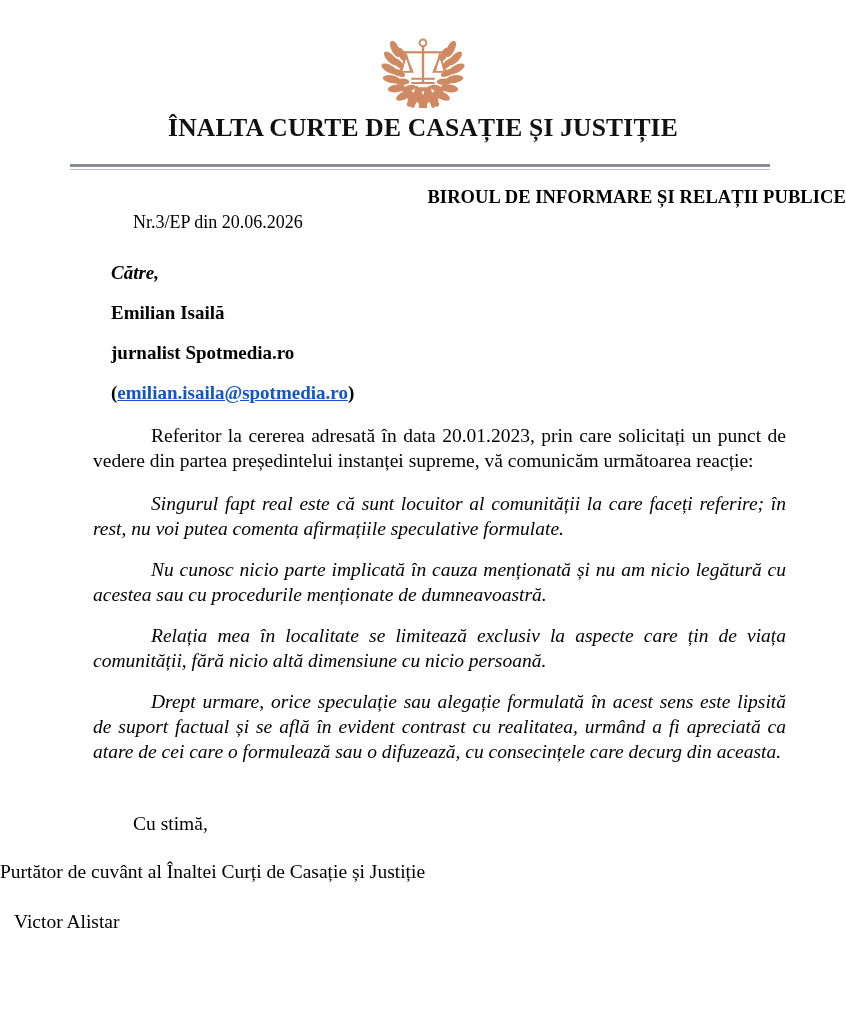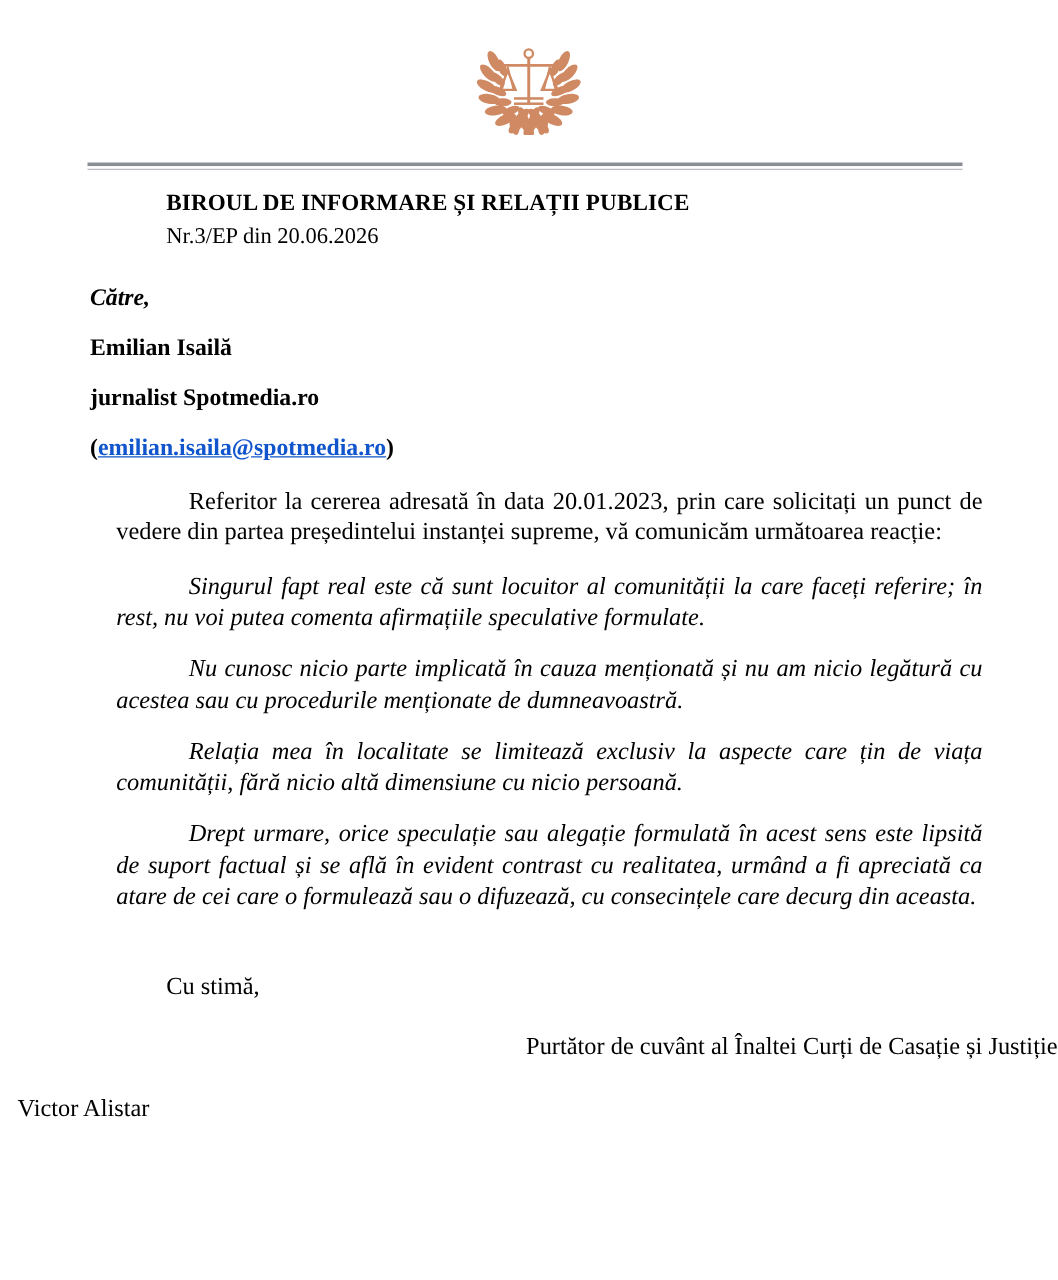--- a/index.html
+++ b/index.html
@@ -86,30 +86,31 @@
   .office-block {
     padding-left: 133px;
     padding-top: 16px;
   }
   .office-title {
     font-weight: bold;
     font-size: 18.5px;
     line-height: 1.25;
     letter-spacing: 0.1px;
     margin: 0;
+    text-align: right;
   }
   .office-ref {
     font-size: 18px;
     line-height: 1.3;
     margin: 2px 0 0 0;
   }
 
   
   .addressee {
-    padding-left: 72px;
+    padding-left: 111px;
     padding-top: 28px;
   }
   .addressee-line {
     font-size: 19px;
     line-height: 1;
     margin: 0 0 21px 0;
     font-weight: bold;
   }
   .addressee-line.salutation {
     font-style: italic;
@@ -153,24 +154,24 @@
   .signature {
     padding-top: 33px;
   }
   .sign-regards {
     padding-left: 133px;
     font-size: 19.5px;
     line-height: 1;
     margin: 0 0 28px 0;
   }
   .sign-role {
-    text-align: right;
+    text-align: left;
     font-size: 19.5px;
     line-height: 1;
-    margin: 0 0 31px 12px;
+    margin: 0 0 31px 0;
   }
   .sign-name {
     font-size: 19.5px;
     line-height: 1;
     margin: 0;
     padding-left: 14px;
   }
 </style>
 </head>
 <body>
@@ -306,20 +307,21 @@
 
             <path d="M62.5 57 L77.5 57 L70 39 Z" fill="none" stroke-width="2.2"></path>
 
             <rect x="36" y="64" width="28" height="2.4" fill="#d08a63" stroke="none"></rect>
             <rect x="36" y="69" width="28" height="2.4" fill="#d08a63" stroke="none"></rect>
           </g>
         </g>
       </svg>
     </div>
 
+    <div class="court-name">ÎNALTA CURTE DE CASAȚIE ȘI JUSTIȚIE</div>
   </header>
 
   <div class="rule-wrap">
     <div class="rule-top"></div>
     <div class="rule-gap"></div>
     <div class="rule-bottom"></div>
   </div>
 
   <section class="office-block">
     <div class="office-title">BIROUL DE INFORMARE ȘI RELAȚII PUBLICE</div>

